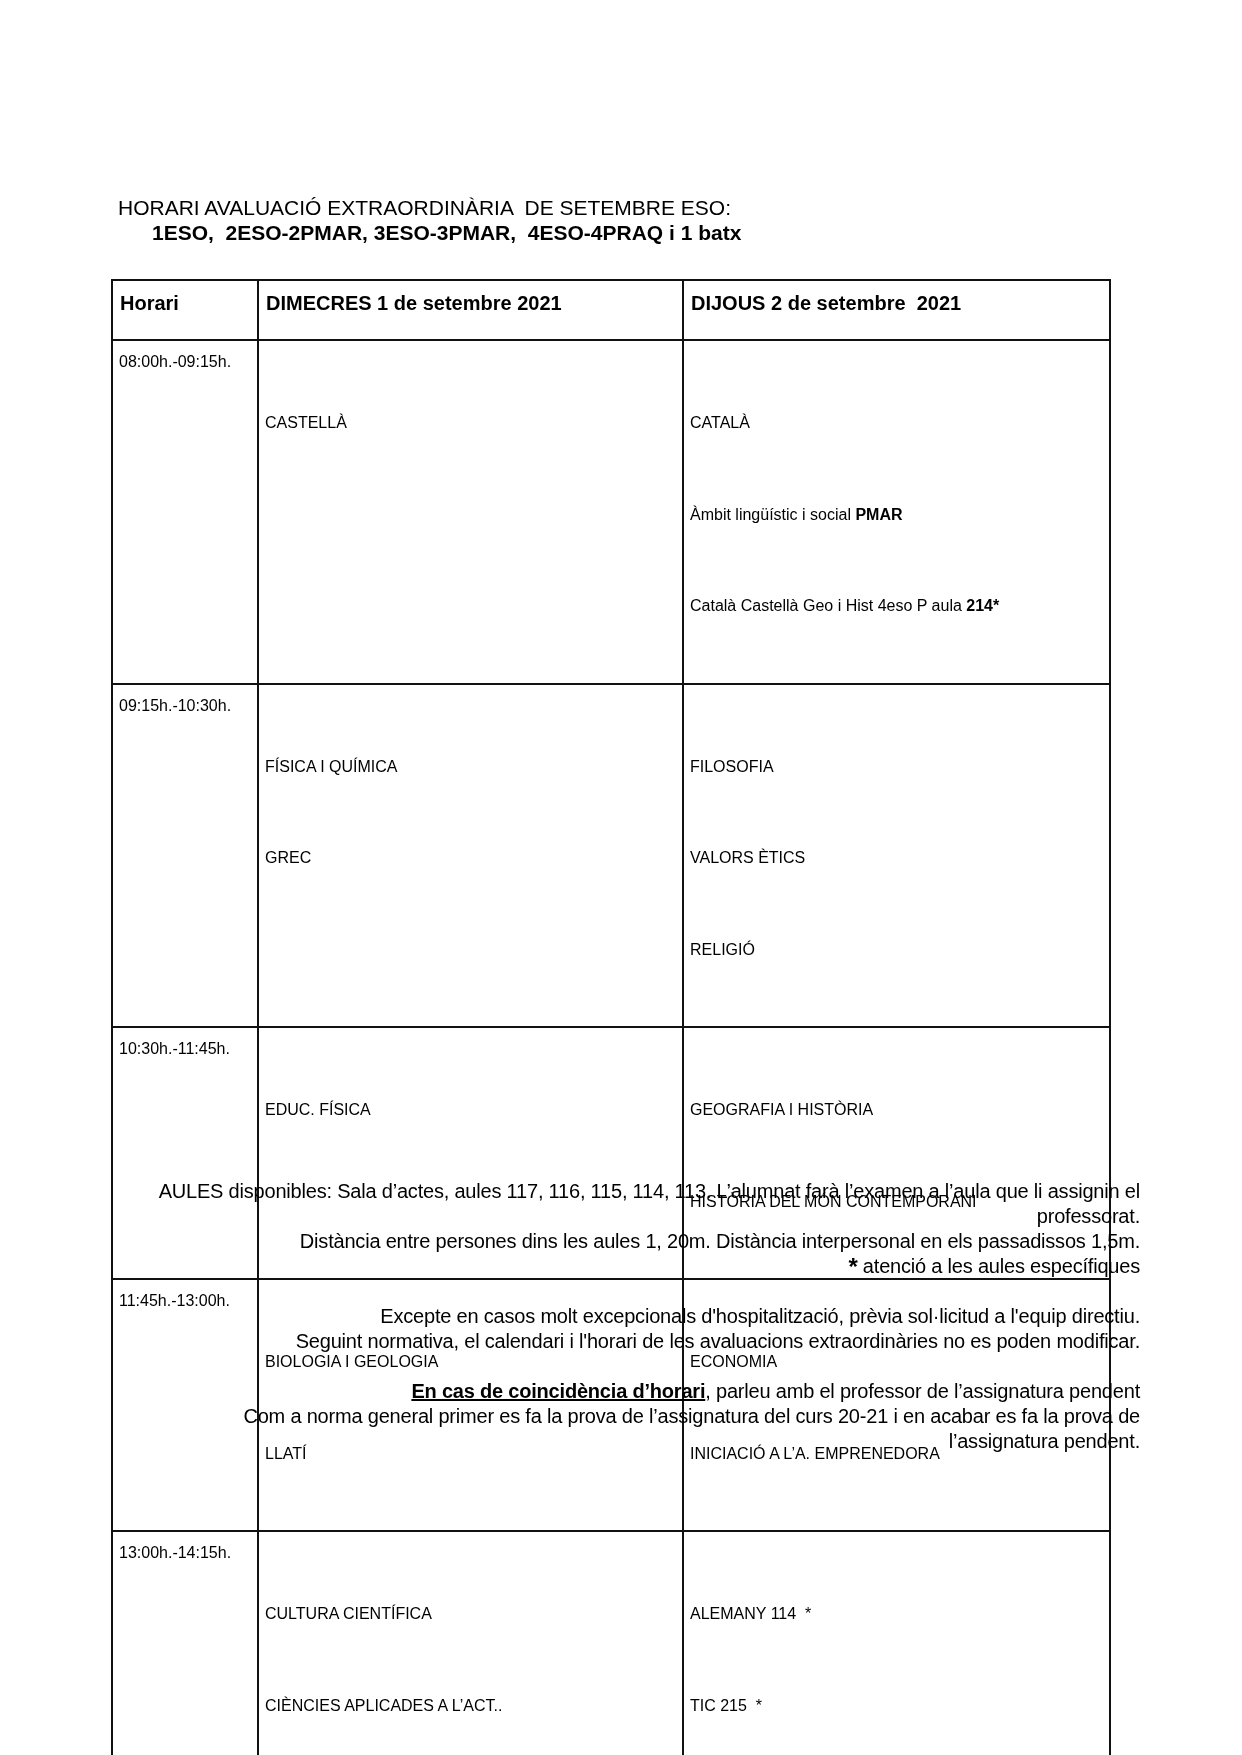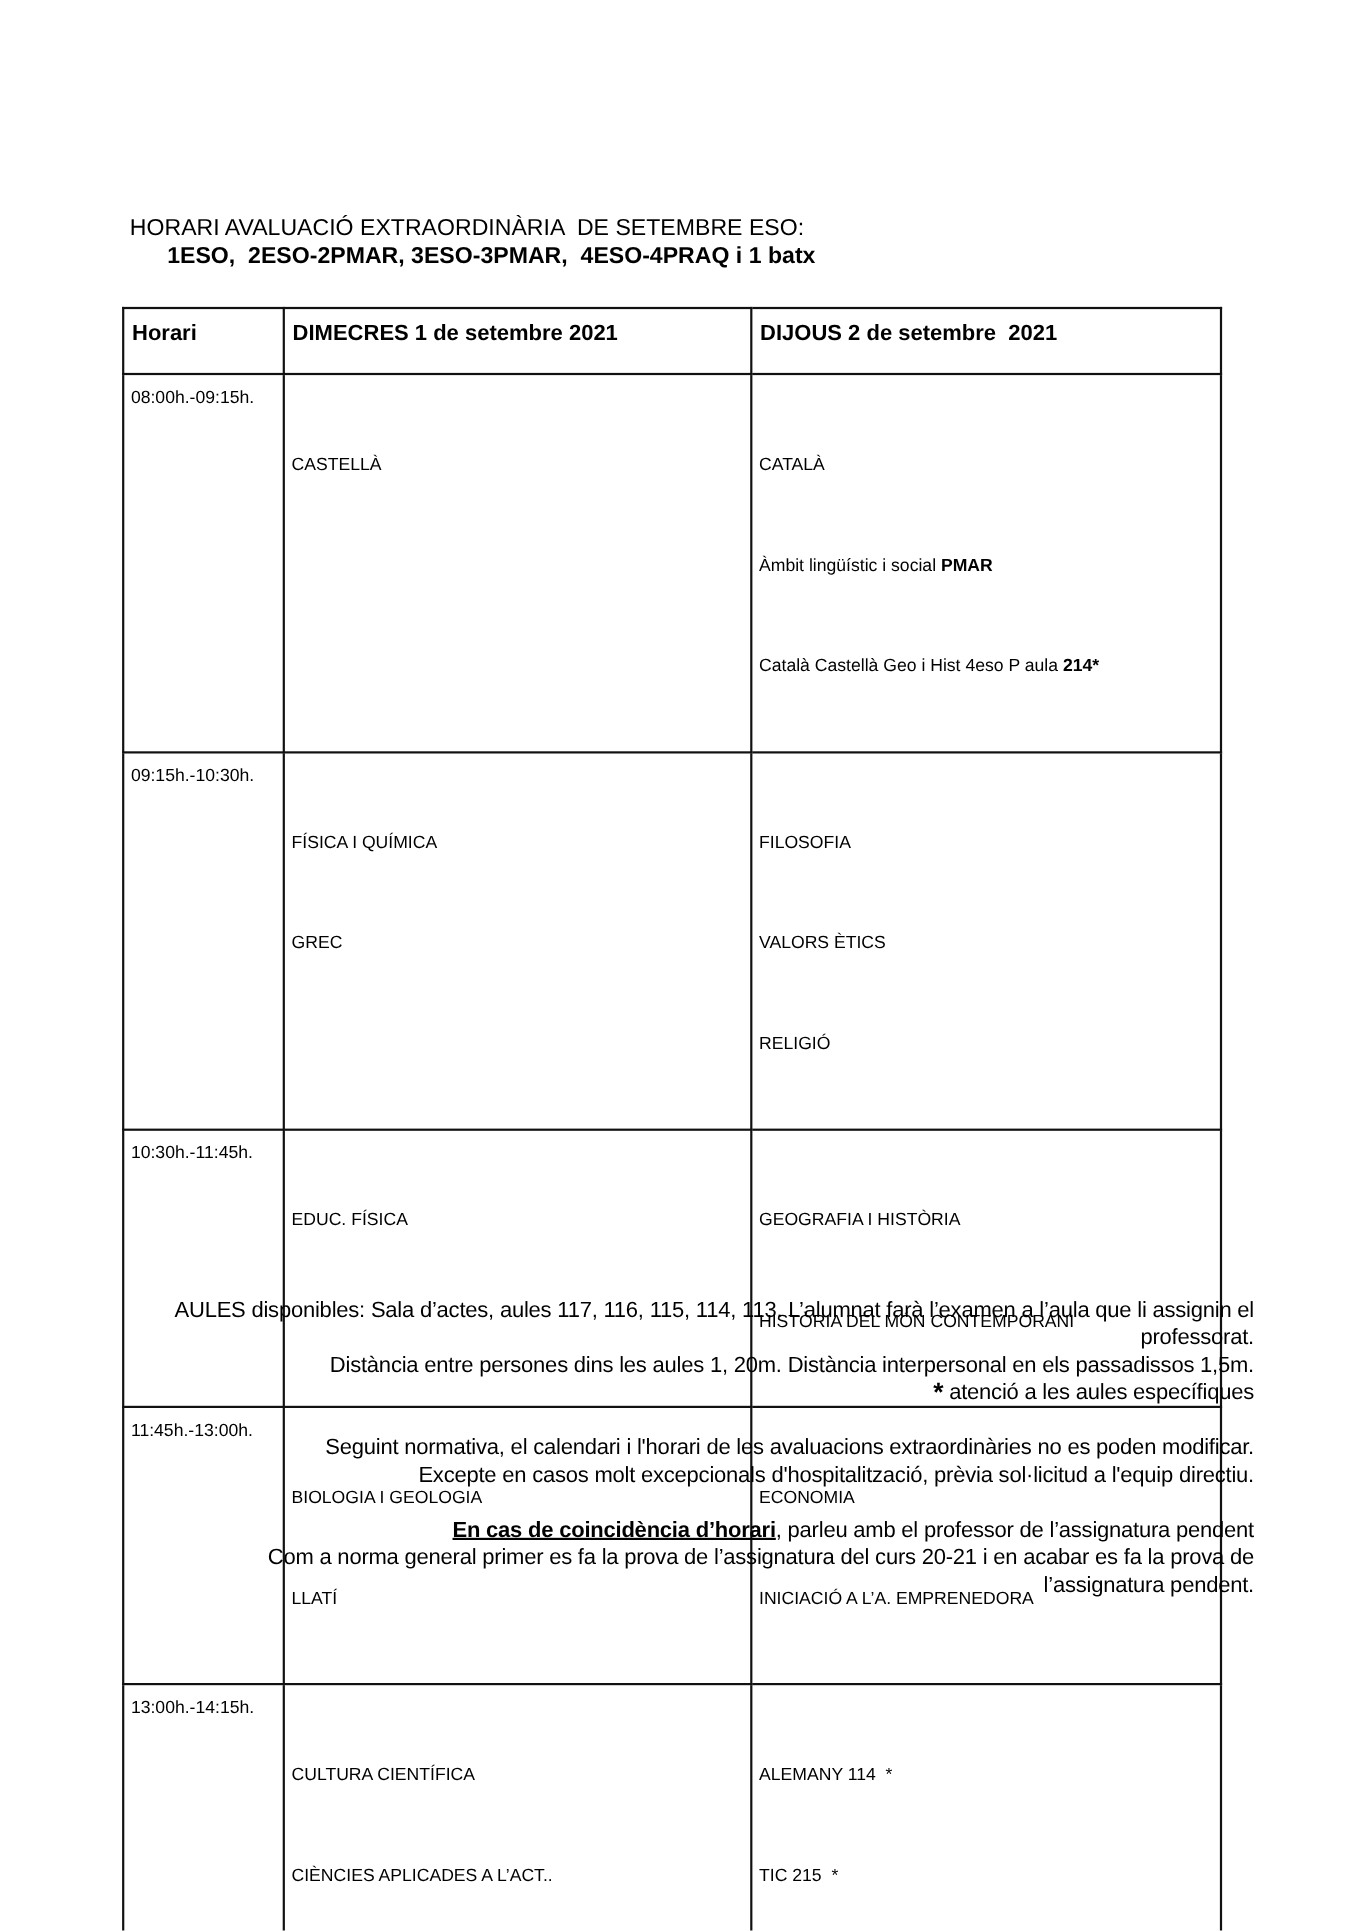--- a/index.html
+++ b/index.html
@@ -207,18 +207,18 @@
   </tr>
 
 </tbody>
   </table>
 
 <div class="notes">
   <p>AULES disponibles: Sala d’actes, aules 117, 116, 115, 114, 113.  L’alumnat farà l’examen a l’aula que li assignin el professorat.</p>
   <p>Distància entre persones dins les aules 1, 20m. Distància interpersonal en els passadissos 1,5m.</p>
   <p><span class="star">*</span><span> atenció a les aules específiques</span></p>
   <div class="gap"></div>
+  <p>Excepte en casos molt excepcionals d'hospitalització, prèvia sol·licitud a l'equip directiu.</p>
   <p>Seguint normativa, el calendari i l'horari de les avaluacions extraordinàries no es poden modificar.</p>
-  <p>Excepte en casos molt excepcionals d'hospitalització, prèvia sol·licitud a l'equip directiu.</p>
   <div class="gap"></div>
   <p><u><b>En cas de coincidència d’horari</b></u><span>, parleu amb el professor de l’assignatura pendent</span></p>
   <p>Com a norma general primer es fa la prova de l’assignatura del curs 20-21 i en acabar es fa la prova de l’assignatura pendent.</p>
 </div>
 
 </body></html>

